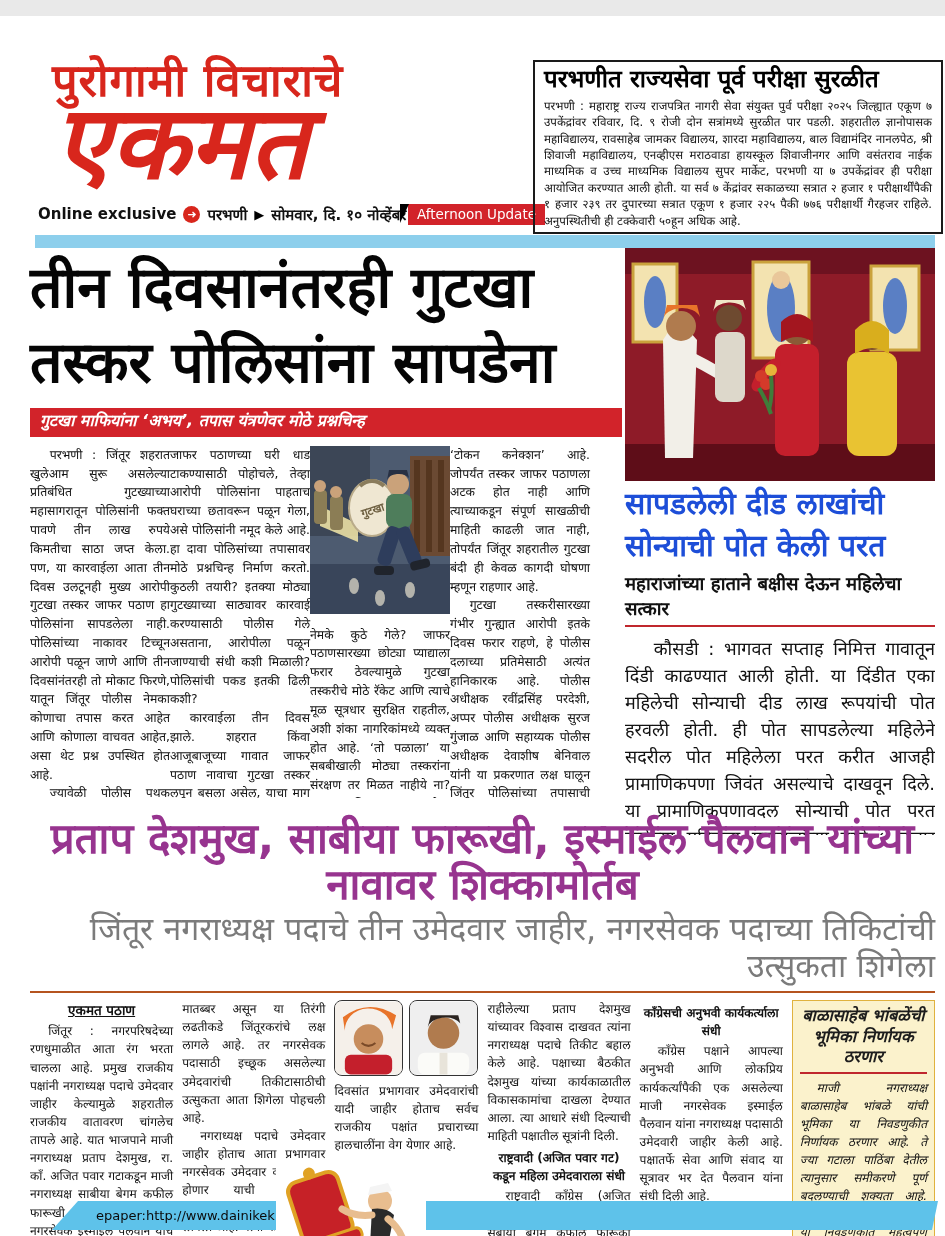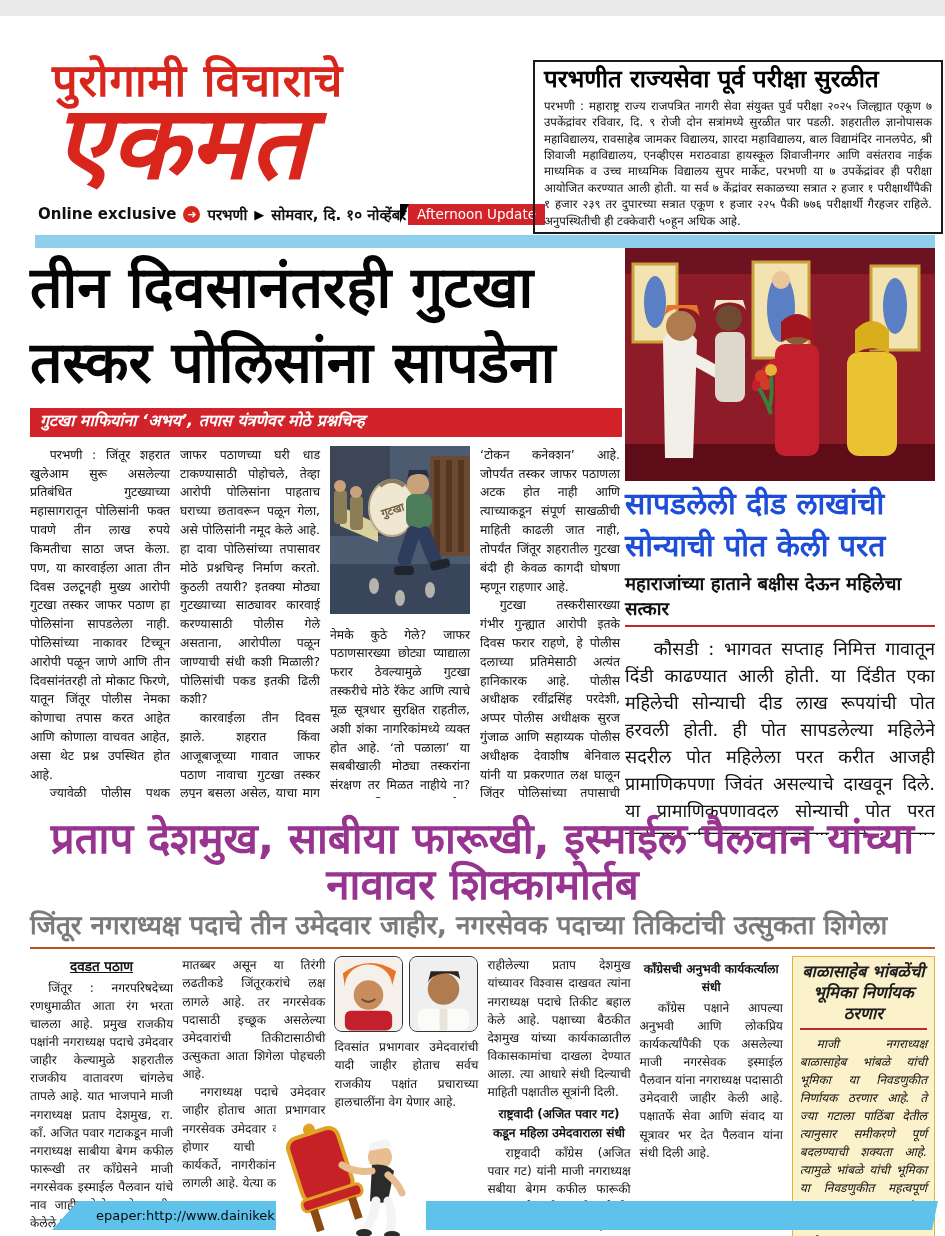--- a/index.html
+++ b/index.html
@@ -18,36 +18,36 @@
   
   .topbox{position:absolute;left:533px;top:44px;width:388px;height:162px;border:2px solid #1a1a1a;padding:4px 9px;overflow:hidden;}
   .topbox h2{margin:0 0 4px 0;font-size:24px;font-weight:800;color:#000;line-height:1.15;}
   .topbox p{margin:0;font-size:11.6px;line-height:1.42;text-align:justify;font-weight:500;}
   
   .band-blue{position:absolute;left:35px;top:219px;width:900px;height:13px;background:#8dcfec;}
   
   .lead{position:absolute;left:30px;top:234px;width:592px;}
   .lead .hl{font-size:57px;font-weight:900;line-height:1.32;color:#050505;letter-spacing:0;}
   .kicker{margin-top:8px;background:#d2232a;color:#fff;font-size:16px;font-weight:700;padding:4px 28px 6px 10px;line-height:1.15;font-style:italic;}
-  .lead-cols{display:flex;gap:10px;margin-top:9px;height:352px;overflow:hidden;}
+  .lead-cols{display:flex;margin-top:9px;height:352px;overflow:hidden;}
   .lead-col{width:140px;font-size:12.3px;line-height:1.53;text-align:justify;}
   .lead-col p{margin:0;}
   .lead-col p.ind{text-indent:1.6em;}
   .cartoon{width:140px;height:168px;margin-bottom:6px;}
   
   .gold{position:absolute;left:625px;top:232px;width:310px;}
   .gold .photo{width:310px;height:233px;display:block;}
   .gold .hl{font-size:30px;font-weight:900;line-height:1.22;color:#1d4ed8;margin-top:5px;}
   .gold .sub{font-size:18.5px;font-weight:800;margin-top:6px;padding-bottom:5px;border-bottom:2.5px solid #c0272d;}
   .gold .body{margin-top:8px;height:200px;overflow:hidden;font-size:18px;line-height:1.5;text-align:justify;}
   .gold .body p{margin:0;text-indent:1.6em;}
   
   .civic{position:absolute;left:30px;top:800px;width:905px;}
   .civic .hl{font-size:42px;font-weight:800;color:#97348f;text-align:center;line-height:1.1;}
-  .civic .sub{font-size:26px;font-weight:700;color:#7b7b7b;text-align:left;line-height:1.15;margin-top:3px;}
+  .civic .sub{font-size:32px;font-weight:400;color:#7b7b7b;text-align:right;line-height:1.15;margin-top:3px;}
   .civic .rule{border-top:2px solid #b5541f;margin-top:6px;}
   .civic-cols{display:flex;gap:9px;margin-top:7px;height:296px;overflow:hidden;}
   .civic-col{width:144px;font-size:12.1px;line-height:1.5;text-align:justify;}
   .civic-col p{margin:0;}
   .civic-col p.ind{text-indent:1.5em;}
   .byline{text-align:center;font-weight:800;text-decoration:underline;font-size:13.5px;margin-bottom:2px;}
   .subhd{font-weight:800;text-align:center;margin:4px 0 2px 0;}
   .photos{display:flex;gap:6px;margin-bottom:6px;}
   .photos svg{border-radius:8px;border:1px solid #333;}
   .chair-cartoon{width:150px;height:132px;margin:4px 0 2px -58px;position:relative;z-index:3;background:#fff;}
@@ -178,21 +178,21 @@
     </div>
   </div>
 
   <div class="civic">
     <div class="hl">प्रताप देशमुख, साबीया फारूखी, इस्माईल पैलवान यांच्या नावावर शिक्कामोर्तब</div>
     <div class="sub">जिंतूर नगराध्यक्ष पदाचे तीन उमेदवार जाहीर, नगरसेवक पदाच्या तिकिटांची उत्सुकता शिगेला</div>
     <div class="rule"></div>
     <div class="civic-cols">
 
       <div class="civic-col">
-        <div class="byline">दवडत पठाण</div>
+        <div class="byline">एकमत पठाण</div>
         <p class="ind">जिंतूर : नगरपरिषदेच्या रणधुमाळीत आता रंग भरता चालला आहे. प्रमुख राजकीय पक्षांनी नगराध्यक्ष पदाचे उमेदवार जाहीर केल्यामुळे शहरातील राजकीय वातावरण चांगलेच तापले आहे. यात भाजपाने माजी नगराध्यक्ष प्रताप देशमुख, रा. काँ. अजित पवार गटाकडून माजी नगराध्यक्ष साबीया बेगम कफील फारूखी तर काँग्रेसने माजी नगरसेवक इस्माईल पैलवान यांचे नाव जाहीर केले आहे. जाहीर केलेले सर्वच उमेदवार</p>
       </div>
 
       <div class="civic-col">
         <p>मातब्बर असून या तिरंगी लढतीकडे जिंतूरकरांचे लक्ष लागले आहे. तर नगरसेवक पदासाठी इच्छूक असलेल्या उमेदवारांची तिकीटासाठीची उत्सुकता आता शिगेला पोहचली आहे.</p>
         <p class="ind">नगराध्यक्ष पदाचे उमेदवार जाहीर होताच आता प्रभागवार नगरसेवक उमेदवार कधी जाहीर होणार याची इच्छुकांसह कार्यकर्ते, नागरीकांना उत्सुकता लागली आहे. येत्या काही</p>
       </div>
 
       <div class="civic-col">
         <div class="photos">

